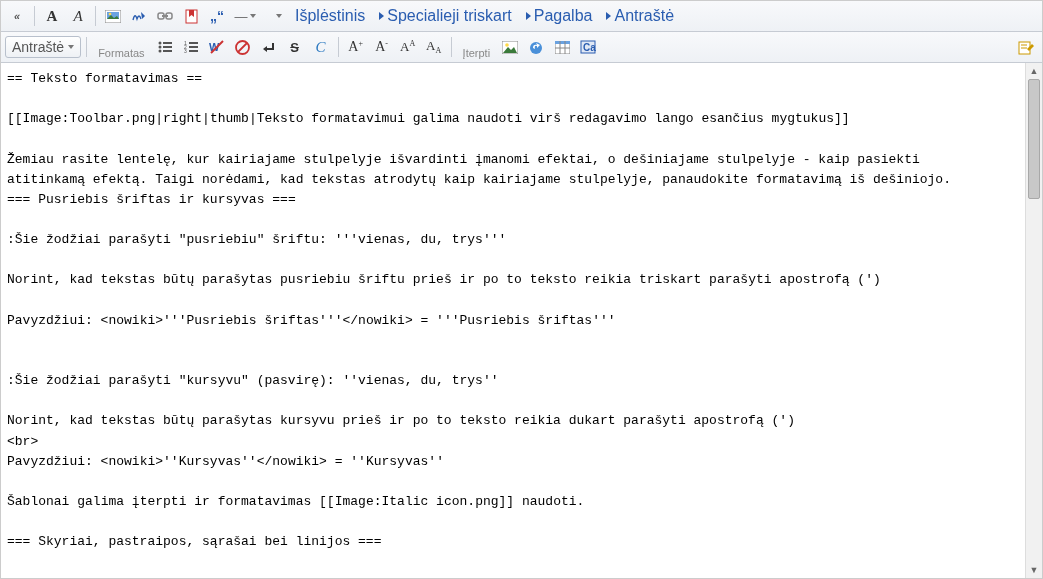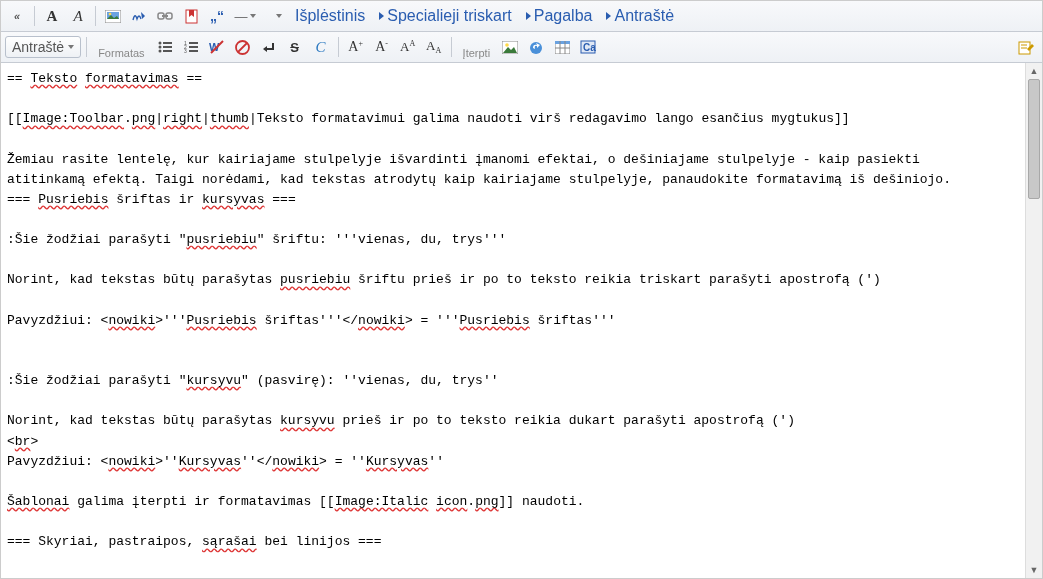--- a/index.html
+++ b/index.html
@@ -124,21 +124,21 @@
     color:#666;
     font-size:9px;
   }
   .scroll-up{top:0;} .scroll-down{bottom:0;}
   .scroll-thumb {
     position:absolute; left:2px; width:12px;
     top:16px; height:120px;
     background:#c8c8c8; border:1px solid #a8a8a8;
     border-radius:2px; cursor:pointer;
   }
-  .sq { text-decoration: underline; text-decoration-style: wavy; text-decoration-color: #d33; text-underline-offset: 2px;}
+  .sq { text-decoration-style: wavy; text-decoration-color: #d33; text-underline-offset: 2px;}
   svg { display:block; }
   .right-btn {
     position:absolute; right:4px; top:4px;
   }
 </style>
 </head>
 <body>
 
 <div class="toolbar">
   <div class="btn" style="font-style:italic;font-weight:bold;color:#555;font-size:11px;">

